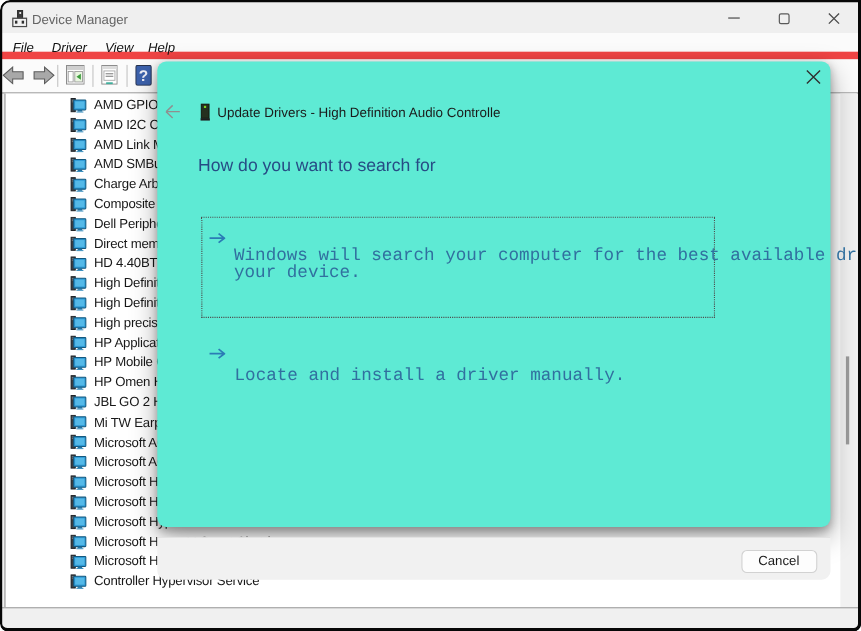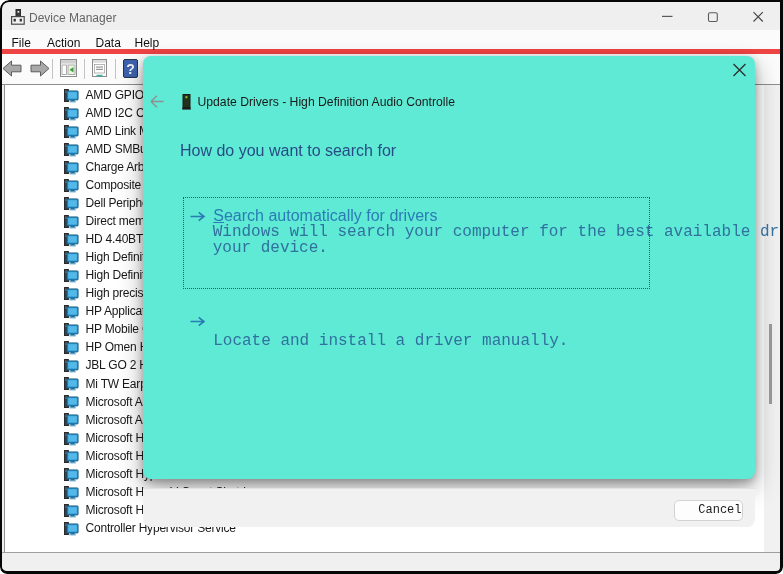--- a/index.html
+++ b/index.html
@@ -7,21 +7,21 @@
     font-family:"Liberation Sans", sans-serif; }
   .abs { position:absolute; }
   .win { position:absolute; left:0; top:0; width:783px; height:574px;
     background:#f0f0f0; border-radius:9px 0 7px 7px; overflow:hidden; }
   .frame { position:absolute; left:0; top:0; width:783px; height:574px;
     border:2px solid #070707; border-right-width:3px; border-bottom-width:3px;
     border-radius:9px 0 7px 7px; z-index:60; pointer-events:none; }
   .titlebar { position:absolute; left:0; top:0; right:0; height:30px; background:#efefef; }
   .title-text { position:absolute; left:29px; top:10.5px; font-size:12px; color:#646464;text-align:right; }
   .menubar { position:absolute; left:0; top:30px; right:0; height:24px; background:#fbfbfb;
-    border-bottom:5px solid #ef4444; font-size:12px; color:#111; }
+    border-bottom:7px solid #ef4444; font-size:12px; color:#111;font-style:italic; }
   .menubar span { position:absolute; top:5.8px; }
   .toolbar { position:absolute; left:0; top:54px; right:0; height:31px; background:#fbfbfb;
     border-bottom:1.5px solid #8e8e8e; }
   .tsep { position:absolute; top:5px; width:1px; height:20px; background:#c3c3c3; }
   .treepanel { position:absolute; left:4px; top:85px; width:775px; height:466.5px;
     background:#fff; border-left:1px solid #909090; overflow:hidden; }
   .row { position:absolute; left:0; height:18px; width:760px; }
   .row .lbl { position:absolute; left:80.5px; top:2px; font-size:12px; color:#181818; white-space:nowrap; letter-spacing:-0.2px; }
   .row svg { position:absolute; left:59px; top:2.9px; }
   .sb-track { position:absolute; right:0px; top:0; width:15px; height:466.5px; background:#f1f1f1; }
@@ -35,21 +35,21 @@
   .dlg-title { position:absolute; left:55px; top:39.5px; font-size:12.2px; color:#1b1b1b; white-space:nowrap; }
   .dlg-heading { position:absolute; left:37.5px; top:86.4px; font-size:16px; color:#274c85; white-space:nowrap; }
   .focusbox { position:absolute; left:40.5px; top:141.5px; width:466.5px; height:91.5px;
     border:1px dotted #4d4d4d; }
   .opt-title { position:absolute; font-size:16px; color:#2b7cb5; white-space:nowrap; }
   .opt-desc { position:absolute; font-size:16px; color:#31709f; line-height:15.5px; white-space:nowrap;font-family:Liberation Mono, monospace; }
   .dlg-footer { position:absolute; left:0; top:432px; width:612px; height:39px;
     background:#f1f1f1; border-top:1px solid #e2e2e2; border-radius:0 0 8px 8px; }
   .btn-cancel { position:absolute; left:531px; top:11px; width:69px; height:21px;
     background:#fdfdfd; border:1px solid #d2d2d2; border-radius:5px;
-    font-size:12px; color:#1b1b1b; text-align:right; line-height:19px;font-family:Liberation Mono, monospace; }
+    font-size:12px; color:#1b1b1b; text-align:center; line-height:19px; }
 </style>
 </head>
 <body>
 <div class="win">
 
   <div class="titlebar">
     <svg class="abs" style="left:11px; top:8.5px" width="14" height="16" viewBox="0 0 14 16">
       <rect x="5" y="0.5" width="4.5" height="8" fill="#3b3b3b" stroke="#2c2c2c"></rect>
       <rect x="6.6" y="2" width="1.6" height="1.6" fill="#fff"></rect>
       <rect x="0.6" y="7.6" width="12.6" height="7.6" fill="#f2f2f2" stroke="#4a4a4a" stroke-width="1.2"></rect>
@@ -59,22 +59,22 @@
     <span class="title-text">Device Manager</span>
     <svg class="abs" style="left:655px; top:0" width="125" height="30" viewBox="0 0 125 30">
       <rect x="7" y="15.8" width="10.5" height="1.2" fill="#5a5a5a"></rect>
       <rect x="53.5" y="12.7" width="8.8" height="8.8" fill="none" stroke="#5a5a5a" stroke-width="1.1" rx="1.5"></rect>
       <path d="M98.5 12.2 L107.8 21.5 M107.8 12.2 L98.5 21.5" stroke="#4a4a4a" stroke-width="1.2" fill="none"></path>
     </svg>
   </div>
 
   <div class="menubar">
     <span style="left:11.5px">File</span>
-    <span style="left:47px">Action</span>
-    <span style="left:95.5px">Data</span>
+    <span style="left:47px">Driver</span>
+    <span style="left:95.5px">View</span>
     <span style="left:134.5px">Help</span>
   </div>
 
   <div class="toolbar">
     <svg class="abs" style="left:2px; top:6px" width="20" height="17" viewBox="0 0 20 17">
       <path d="M9.5 1 L1 8.5 L9.5 16 L9.5 11.8 L19 11.8 L19 5.2 L9.5 5.2 Z" fill="#a8a8a8" stroke="#5c5c5c" stroke-width="1"></path>
     </svg>
     <svg class="abs" style="left:29.5px; top:6px" width="20" height="17" viewBox="0 0 20 17">
       <path d="M10.5 1 L19 8.5 L10.5 16 L10.5 11.8 L1 11.8 L1 5.2 L10.5 5.2 Z" fill="#a8a8a8" stroke="#5c5c5c" stroke-width="1"></path>
     </svg>
@@ -282,21 +282,20 @@
       <rect x="1" y="0.5" width="7" height="13" fill="#25301f" stroke="#161d12"></rect>
       <rect x="3.4" y="2.2" width="2" height="2" fill="#7ed321"></rect>
       <rect x="0.2" y="13.6" width="8.6" height="2" fill="#1d1d1d"></rect>
     </svg>
     <span class="dlg-title">Update Drivers - High Definition Audio Controlle</span>
     <div class="dlg-heading">How do you want to search for</div>
     <div class="focusbox"></div>
     <svg class="abs" style="left:47.5px; top:153px" width="15" height="15" viewBox="0 0 15 15">
       <path d="M0.5 7.5 L14 7.5 M8.7 3.4 L14 7.5 L8.7 11.6" stroke="#2b7cb5" stroke-width="1.6" fill="none"></path>
     </svg>
-    <div class="opt-title" style="left:70.8px; top:151.6px"><span style="text-decoration:underline">S</span>earch automatically for drivers</div>
     <div class="opt-desc" style="left:70.2px; top:169.5px">Windows will search your computer for the best available driver and install it on<br>your device.</div>
     <svg class="abs" style="left:47.5px; top:258.2px" width="15" height="15" viewBox="0 0 15 15">
       <path d="M0.5 7.5 L14 7.5 M8.7 3.4 L14 7.5 L8.7 11.6" stroke="#2b7cb5" stroke-width="1.6" fill="none"></path>
     </svg>
     <div class="opt-desc" style="left:70.7px; top:278.8px">Locate and install a driver manually.</div>
     <div class="dlg-footer">
       <div class="btn-cancel">Cancel</div>
     </div>
   </div>
   <div class="frame"></div>

